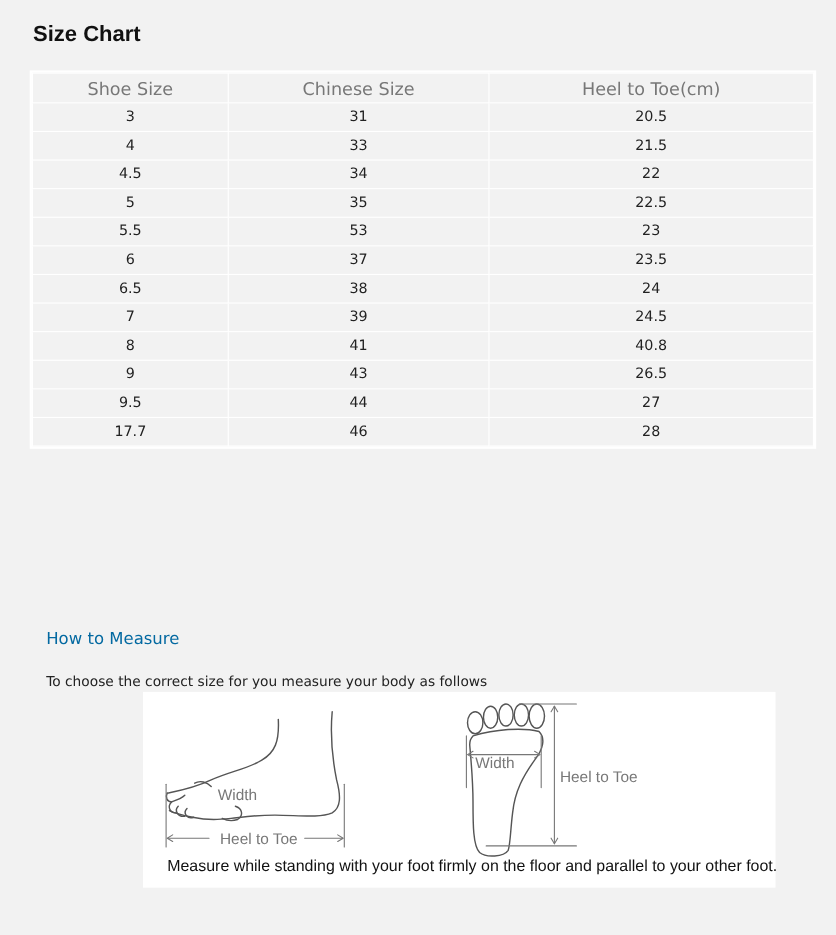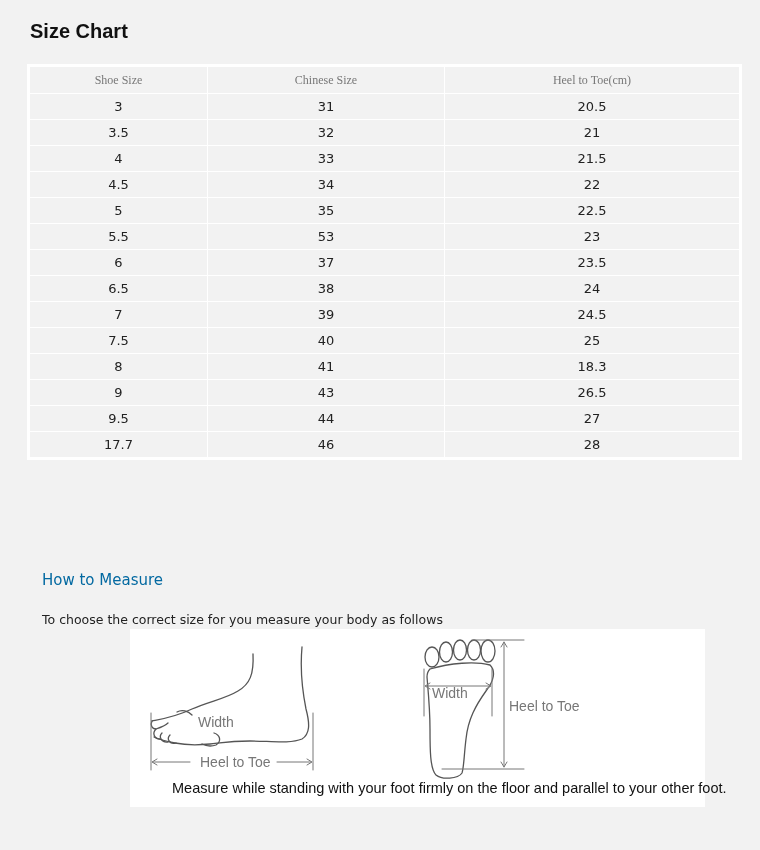--- a/index.html
+++ b/index.html
@@ -29,23 +29,22 @@
   }
   th, td {
     border: 1px solid #ffffff;
     text-align: center;
     padding: 0;
     height: 25px;
     font-weight: normal;
   }
   th {
     height: 26px;
-    font-size: 12px;
+    font-size: 16px;
     color: #777;
-    font-family: Liberation Serif, serif;
   }
   td {
     font-size: 13px;
     color: #222;
   }
   col.c1 { width: 178px; }
   col.c2 { width: 237px; }
   col.c3 { width: auto; }
 
   .measure-title {
@@ -66,21 +65,20 @@
     position: absolute;
     font-family: "Liberation Sans", sans-serif;
     font-size: 14px; color: #777;
     white-space: nowrap;
   }
   .fig-caption {
     position: absolute; left: 22px; top: 151px;
     font-family: "Liberation Sans", sans-serif;
     font-size: 14.5px; color: #111;
     white-space: nowrap;
-    margin-left: 20px;
   }
 </style>
 </head>
 <body>
 
 <div class="title">Size Chart</div>
 
 <div class="table-wrap">
   <table>
     <colgroup>
@@ -95,25 +93,20 @@
         <th>Heel to Toe(cm)</th>
       </tr>
     </thead>
     <tbody>
       <tr>
           <td>3</td>
           <td>31</td>
           <td>20.5</td>
         </tr>
       <tr>
-          <td>3.5</td>
-          <td>32</td>
-          <td>21</td>
-        </tr>
-      <tr>
           <td>4</td>
           <td>33</td>
           <td>21.5</td>
         </tr>
       <tr>
           <td>4.5</td>
           <td>34</td>
           <td>22</td>
         </tr>
       <tr>
@@ -135,28 +128,23 @@
           <td>6.5</td>
           <td>38</td>
           <td>24</td>
         </tr>
       <tr>
           <td>7</td>
           <td>39</td>
           <td>24.5</td>
         </tr>
       <tr>
-          <td>7.5</td>
-          <td>40</td>
-          <td>25</td>
-        </tr>
-      <tr>
           <td>8</td>
           <td>41</td>
-          <td>18.3</td>
+          <td>40.8</td>
         </tr>
       <tr>
           <td>9</td>
           <td>43</td>
           <td>26.5</td>
         </tr>
       <tr>
           <td>9.5</td>
           <td>44</td>
           <td>27</td>

